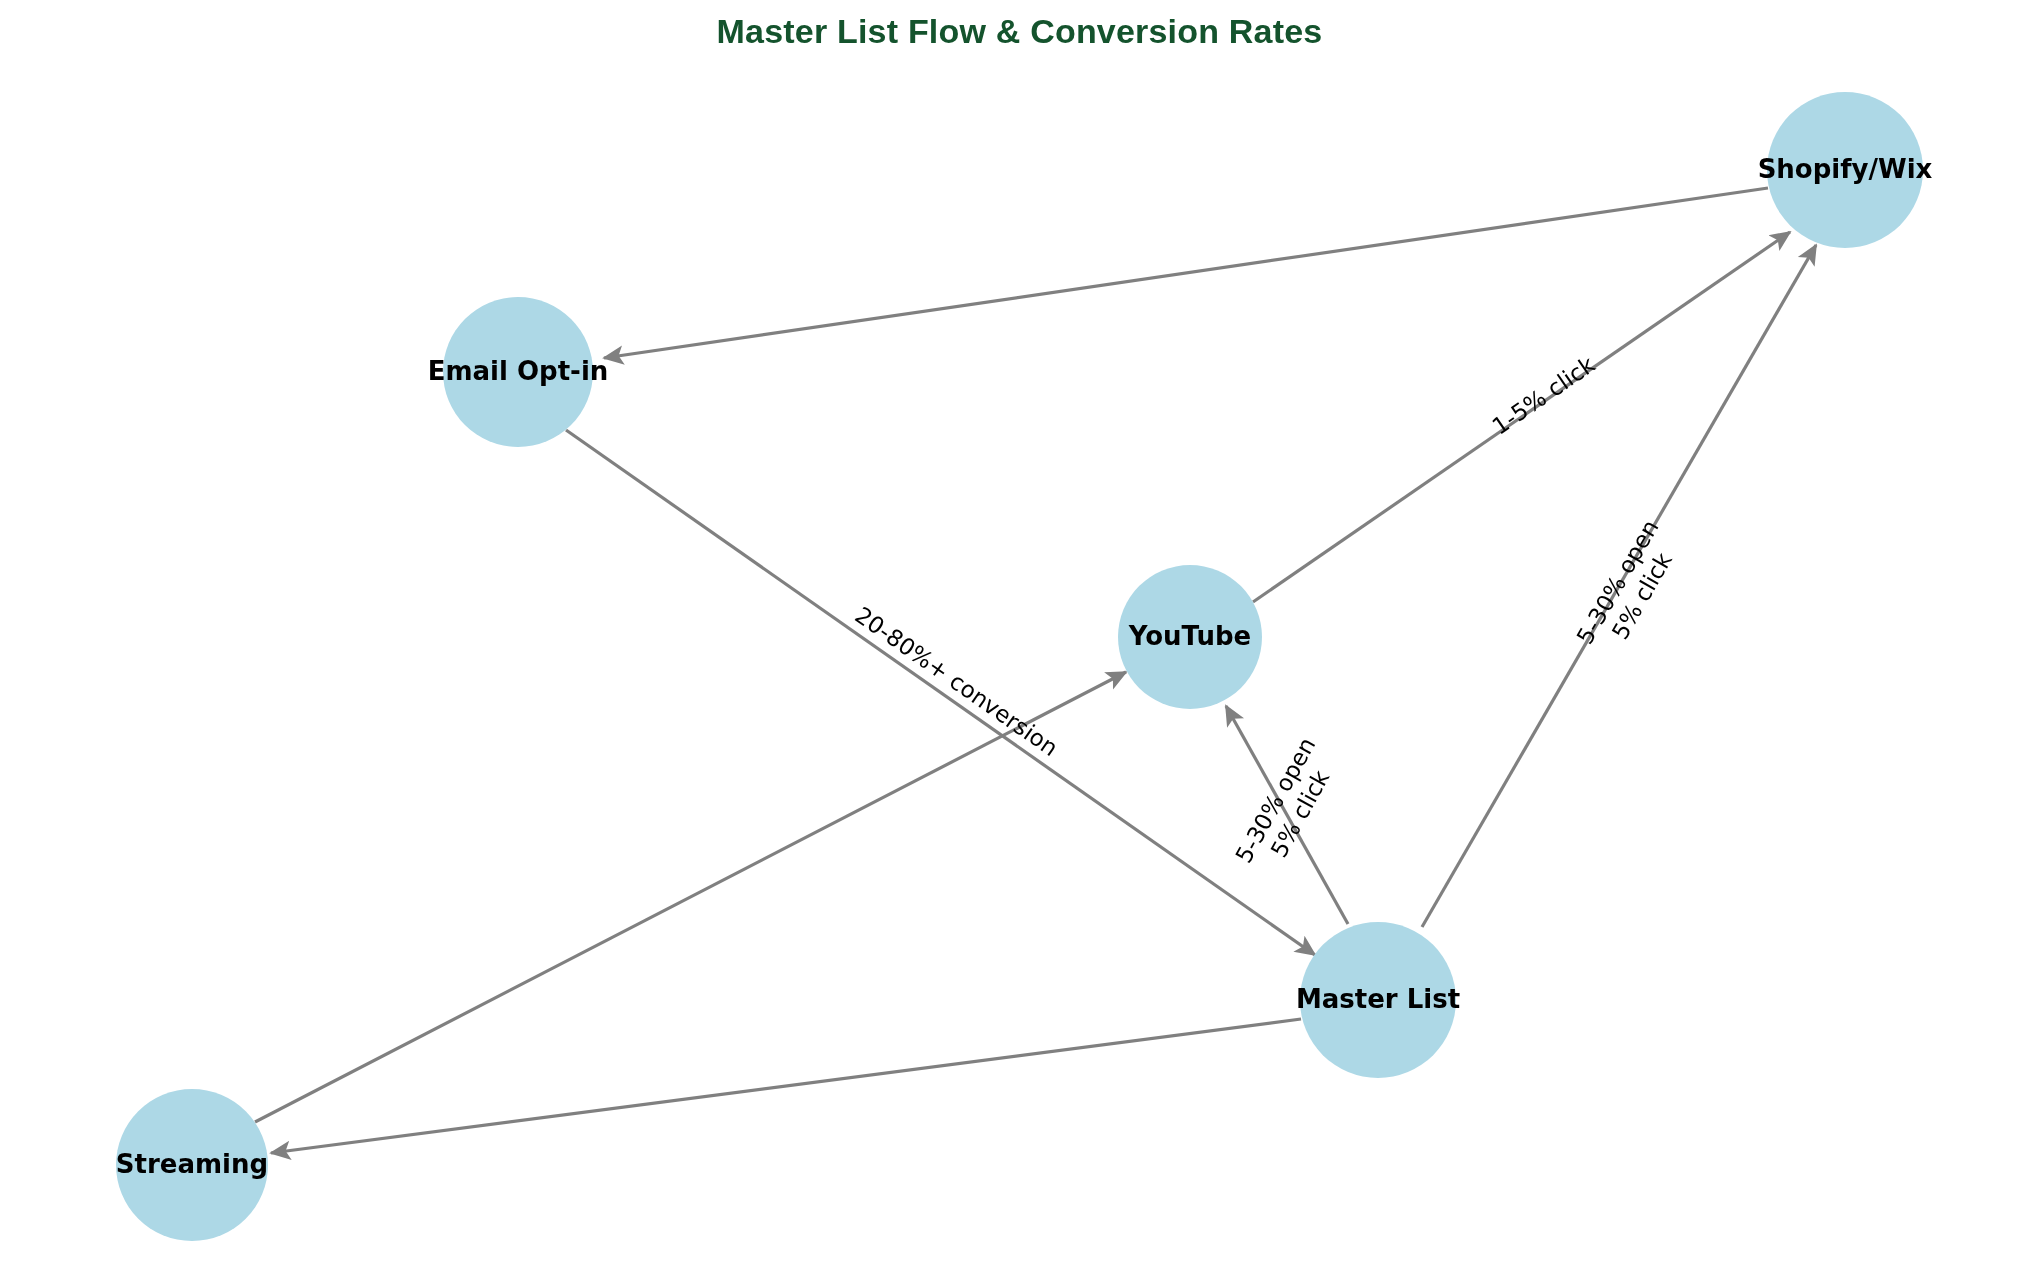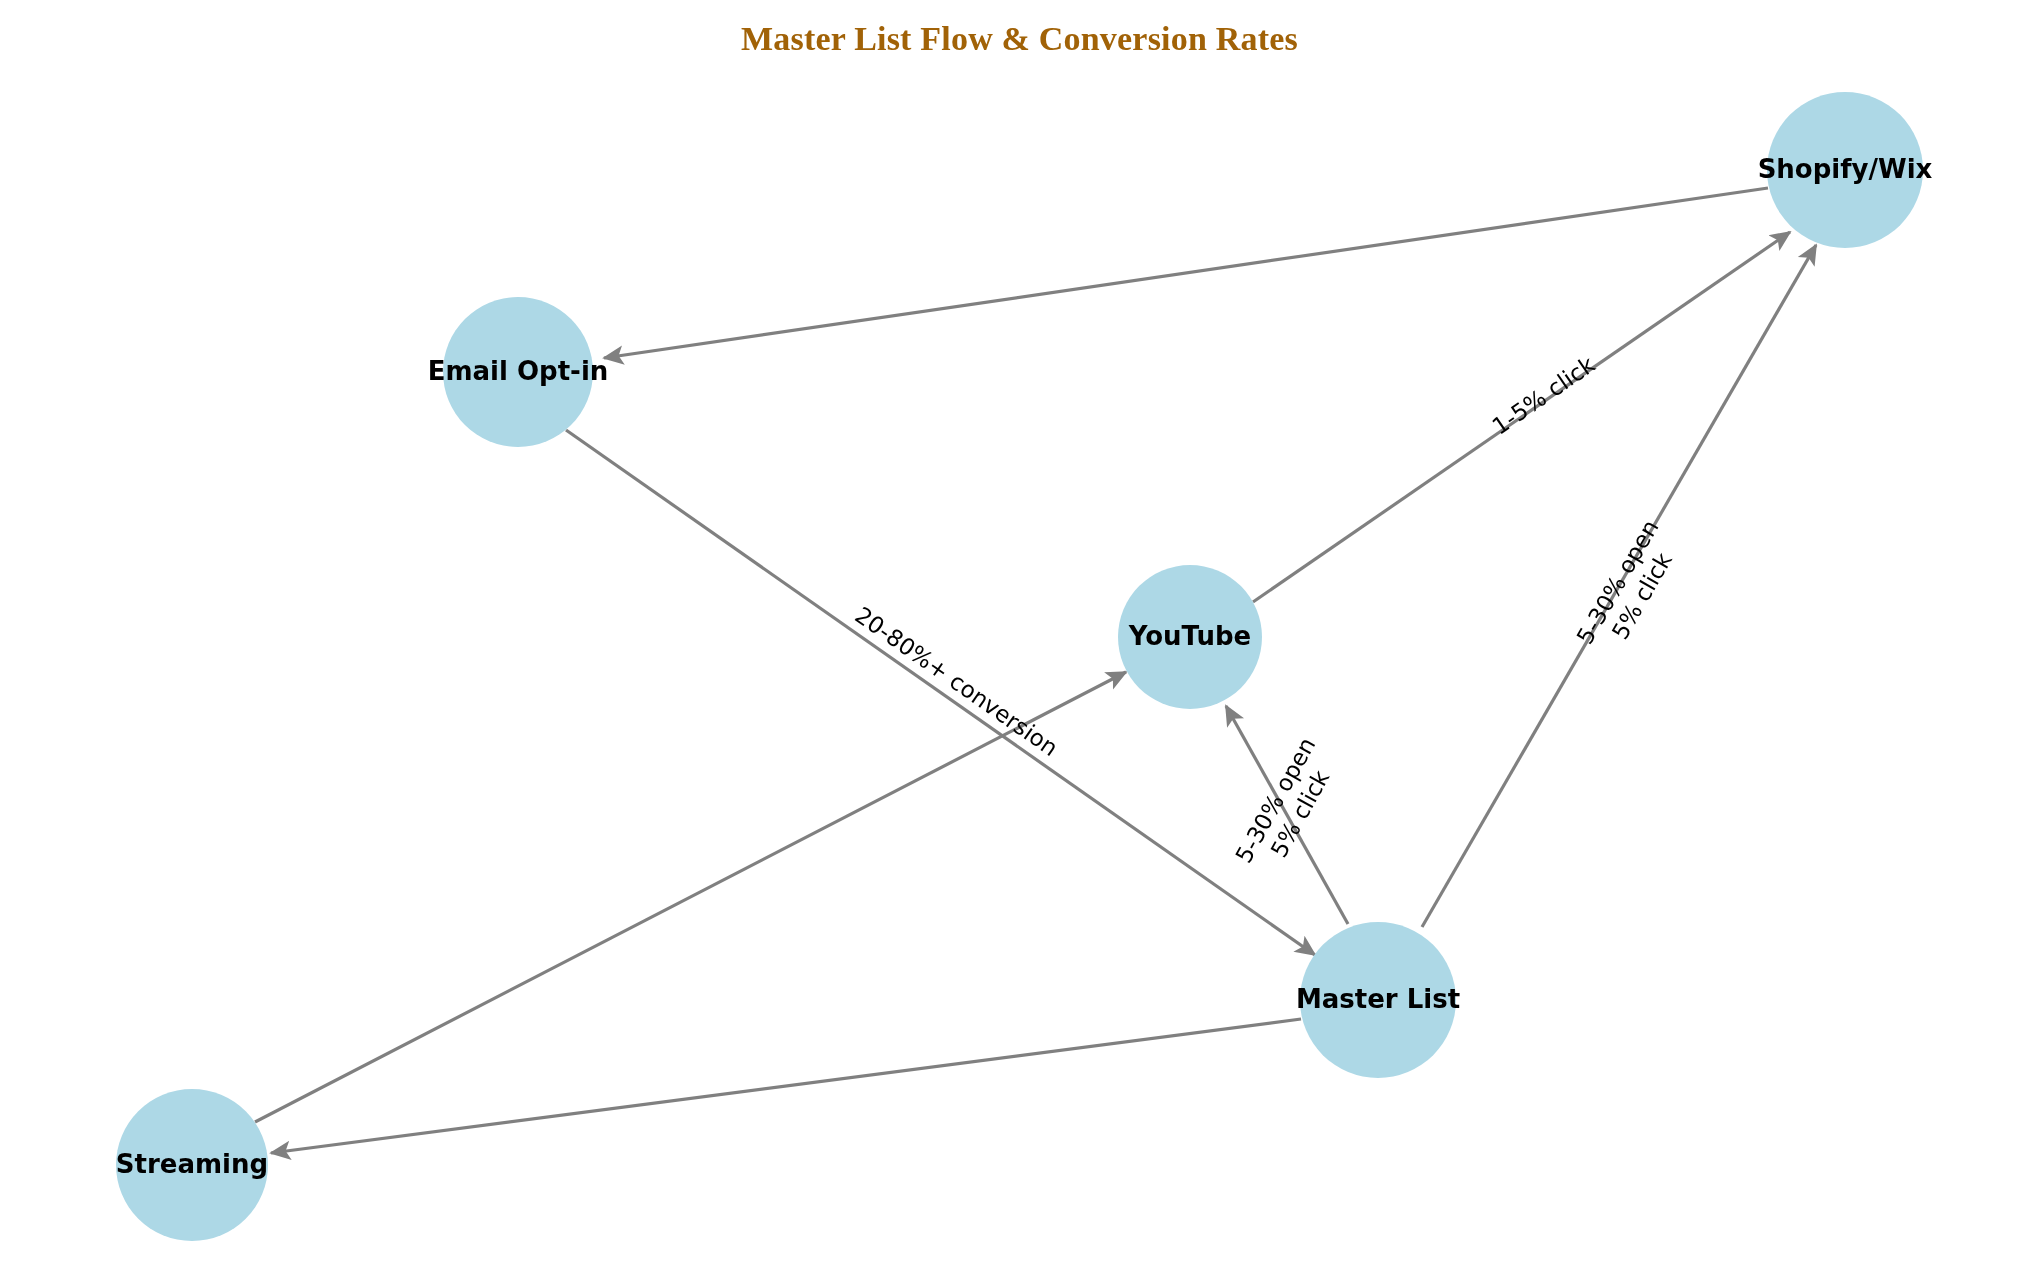--- a/index.html
+++ b/index.html
@@ -14,30 +14,30 @@
     overflow: hidden;
   }
   #figure {
     position: relative;
     width: 2039px;
     height: 1286px;
     background: #ffffff;
   }
   #chart-title {
     position: absolute;
-    top: 8px;
+    top: 0;
     left: 0;
     width: 2039px;
     text-align: center;
     padding-top: 12px;
     font-size: 34px;
     font-weight: bold;
-    color: #a16207;
+    color: #14532d;
     letter-spacing: 0.2px;
-    font-family: Liberation Serif, serif;
+    font-family: Liberation Sans, sans-serif;
   }
   #graph-svg {
     position: absolute;
     top: 0;
     left: 0;
     width: 2039px;
     height: 1286px;
     display: block;
   }
   .edge-line {

